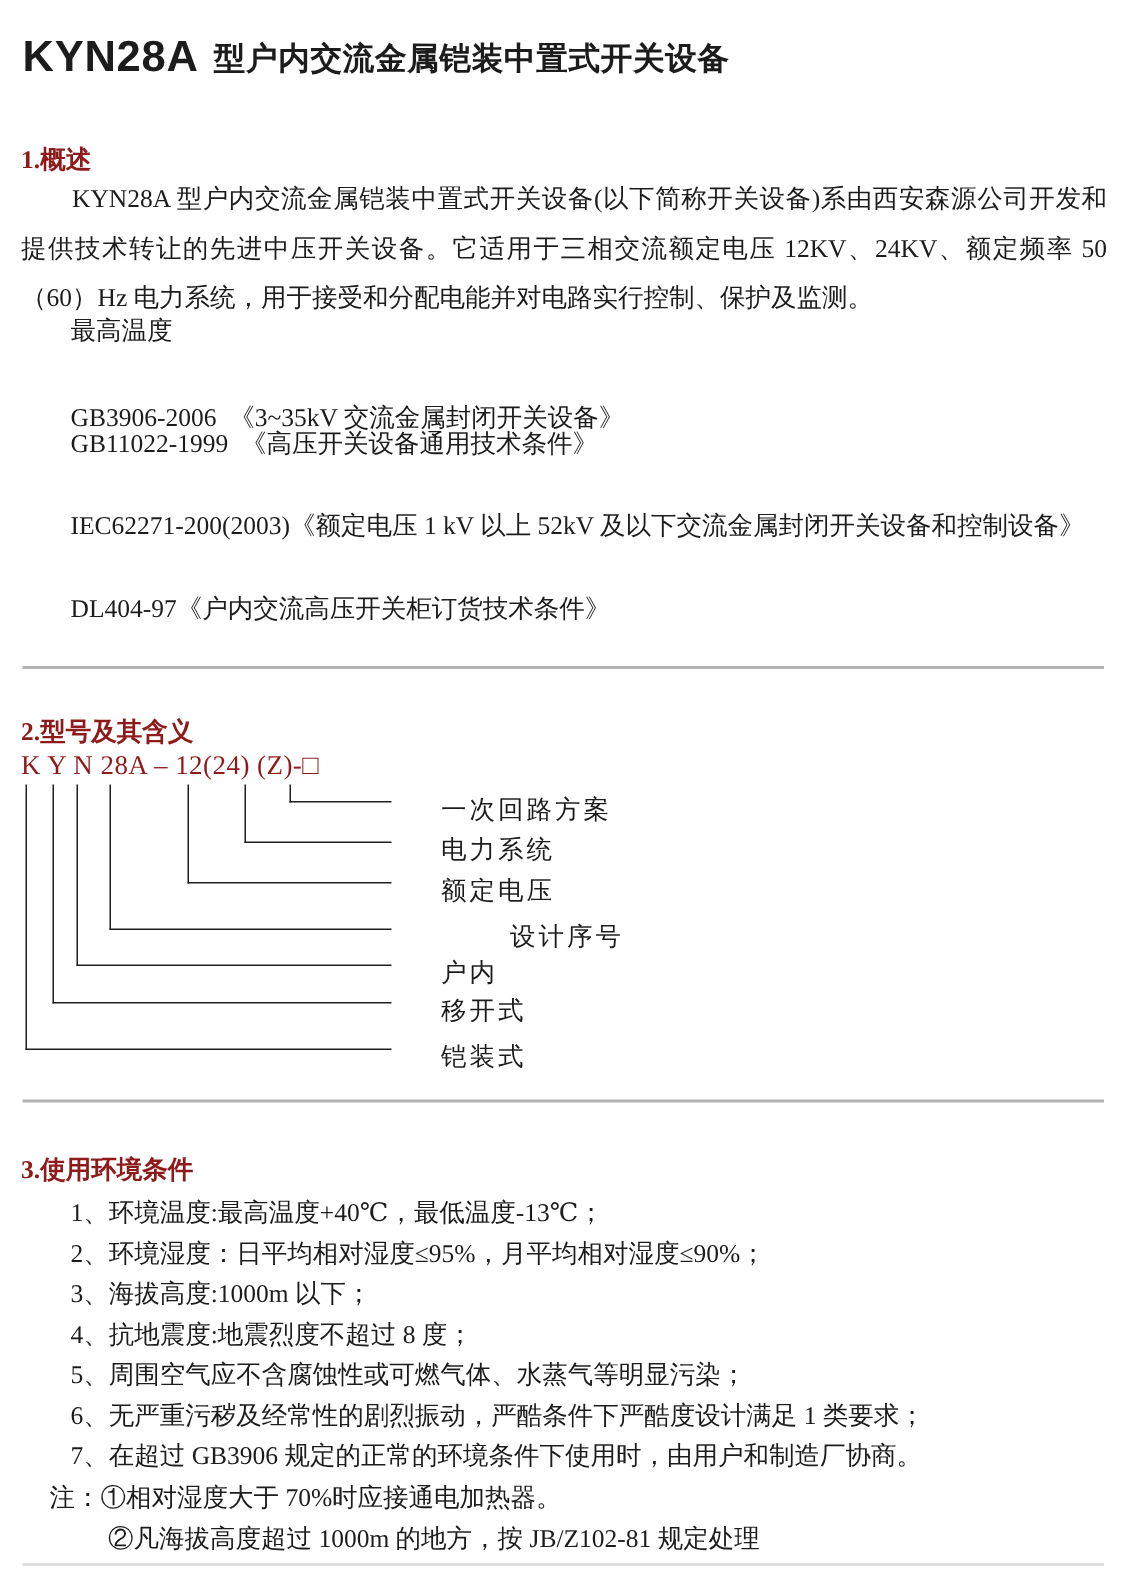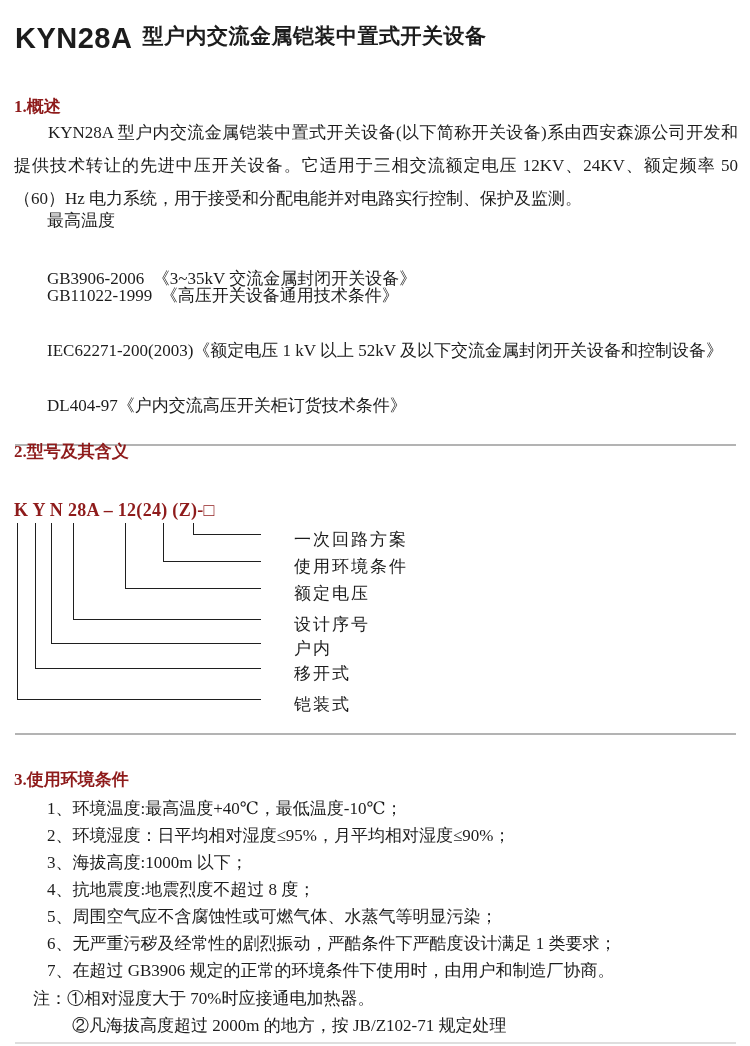--- a/index.html
+++ b/index.html
@@ -7,21 +7,21 @@
     position:relative;
     width:750px;height:1046px;
     background:#ffffff;
     font-family:"Liberation Serif","DejaVu Serif",serif;
     color:#1c1c1c;
     overflow:hidden;
   }
   
   .title{
     position:absolute;left:15px;top:22px;
-    display:flex;align-items:flex-start;white-space:nowrap;
+    display:flex;align-items:center;white-space:nowrap;
   }
   .title .code{
     font-family:"Liberation Sans","DejaVu Sans",sans-serif;
     font-weight:bold;font-size:29px;letter-spacing:0.5px;
   }
   .title .name{
     font-family:Liberation Sans, sans-serif;
     font-weight:bold;font-size:21px;margin-left:10px;letter-spacing:0.5px;
   }
   
@@ -48,41 +48,41 @@
   
   .divider{
     position:absolute;left:15px;width:721px;height:0;
     border-top:2px solid #b3b3b3;
   }
   .div1{top:444px;} .div2{top:733px;}
   .div3{top:1042px;border-top-color:#dedede;}
   
   .model-code{
     position:absolute;left:14px;top:500px;
-    font-weight:bold;font-size:18px;color:#8e1b1b;
+    font-weight:normal;font-size:18px;color:#8e1b1b;
     white-space:pre;letter-spacing:0.3px;
   }
   .dg{
     position:absolute;
     border-left:1.5px solid #1f1f1f;
     border-bottom:1.5px solid #1f1f1f;
   }
   .dg0{left:193px;top:523px;width:67px;height:11px;}
   .dg1{left:163px;top:523px;width:97px;height:38px;}
   .dg2{left:125px;top:523px;width:135px;height:65px;}
   .dg3{left:73px; top:523px;width:187px;height:96px;}
   .dg4{left:51px; top:523px;width:209px;height:120px;}
   .dg5{left:35px; top:523px;width:225px;height:145px;}
   .dg6{left:17px; top:523px;width:243px;height:176px;}
   .dg-label{
     position:absolute;left:294px;
     font-size:17px;letter-spacing:2px;white-space:nowrap;
   }
   .dl0{top:528px;} .dl1{top:555px;} .dl2{top:582px;}
-  .dl3{top:613px;} .dl4{top:637px;} .dl5{top:662px;} .dl6{top:693px;}
+  .dl3{top:613px;margin-left:46px;} .dl4{top:637px;} .dl5{top:662px;} .dl6{top:693px;}
   
   .env-items{
     position:absolute;left:47px;top:795px;width:690px;
     font-size:17px;line-height:27px;
   }
   .env-items div{white-space:nowrap;}
   .env-notes{
     position:absolute;left:33px;top:985px;width:700px;
     font-size:17px;line-height:27px;
   }
@@ -102,51 +102,51 @@
   <div class="sec-heading" style="top:95px;">1.概述</div>
   <div class="para">KYN28A 型户内交流金属铠装中置式开关设备(以下简称开关设备)系由西安森源公司开发和提供技术转让的先进中压开关设备。它适用于三相交流额定电压 12KV、24KV、额定频率 50（60）Hz 电力系统，用于接受和分配电能并对电路实行控制、保护及监测。</div>
   <div class="standards-intro">最高温度</div>
   <div class="standard std0">GB3906-2006  《3~35kV 交流金属封闭开关设备》</div>
   <div class="standard std1">GB11022-1999  《高压开关设备通用技术条件》</div>
   <div class="standard std2">IEC62271-200(2003)《额定电压 1 kV 以上 52kV 及以下交流金属封闭开关设备和控制设备》</div>
   <div class="standard std3">DL404-97《户内交流高压开关柜订货技术条件》</div>
 
   <div class="divider div1"></div>
 
-  <div class="sec-heading" style="top:440px;">2.型号及其含义</div>
+  <div class="sec-heading" style="top:476px;">2.型号及其含义</div>
   <div class="model-code">K Y N 28A – 12(24) (Z)-□</div>
 
   <div class="dg dg0"></div>
   <div class="dg dg1"></div>
   <div class="dg dg2"></div>
   <div class="dg dg3"></div>
   <div class="dg dg4"></div>
   <div class="dg dg5"></div>
   <div class="dg dg6"></div>
 
   <div class="dg-label dl0">一次回路方案</div>
-  <div class="dg-label dl1">使用环境条件</div>
+  <div class="dg-label dl1">电力系统</div>
   <div class="dg-label dl2">额定电压</div>
   <div class="dg-label dl3">设计序号</div>
   <div class="dg-label dl4">户内</div>
   <div class="dg-label dl5">移开式</div>
   <div class="dg-label dl6">铠装式</div>
 
   <div class="divider div2"></div>
 
   <div class="sec-heading" style="top:768px;">3.使用环境条件</div>
   <div class="env-items">
-    <div>1、环境温度:最高温度+40℃，最低温度-10℃；</div>
+    <div>1、环境温度:最高温度+40℃，最低温度-13℃；</div>
     <div>2、环境湿度：日平均相对湿度≤95%，月平均相对湿度≤90%；</div>
     <div>3、海拔高度:1000m 以下；</div>
     <div>4、抗地震度:地震烈度不超过 8 度；</div>
     <div>5、周围空气应不含腐蚀性或可燃气体、水蒸气等明显污染；</div>
     <div>6、无严重污秽及经常性的剧烈振动，严酷条件下严酷度设计满足 1 类要求；</div>
     <div>7、在超过 GB3906 规定的正常的环境条件下使用时，由用户和制造厂协商。</div>
   </div>
   <div class="env-notes">
     <div class="note1">注：①相对湿度大于 70%时应接通电加热器。</div>
-    <div class="note2">②凡海拔高度超过 2000m 的地方，按 JB/Z102-71 规定处理</div>
+    <div class="note2">②凡海拔高度超过 1000m 的地方，按 JB/Z102-81 规定处理</div>
   </div>
 
   <div class="divider div3"></div>
 
 </div>
 
 </body></html>

